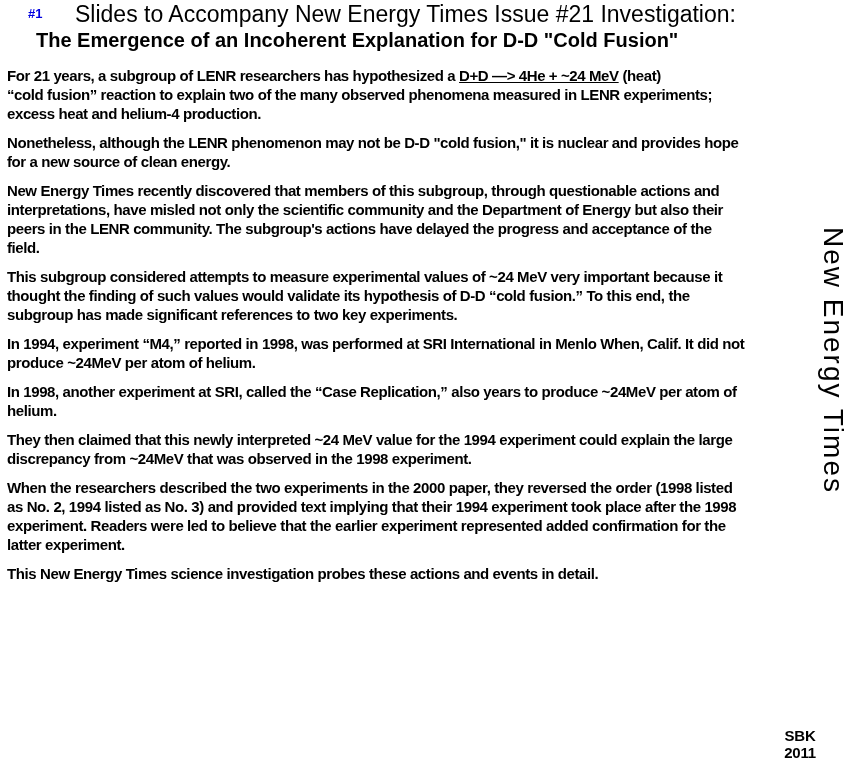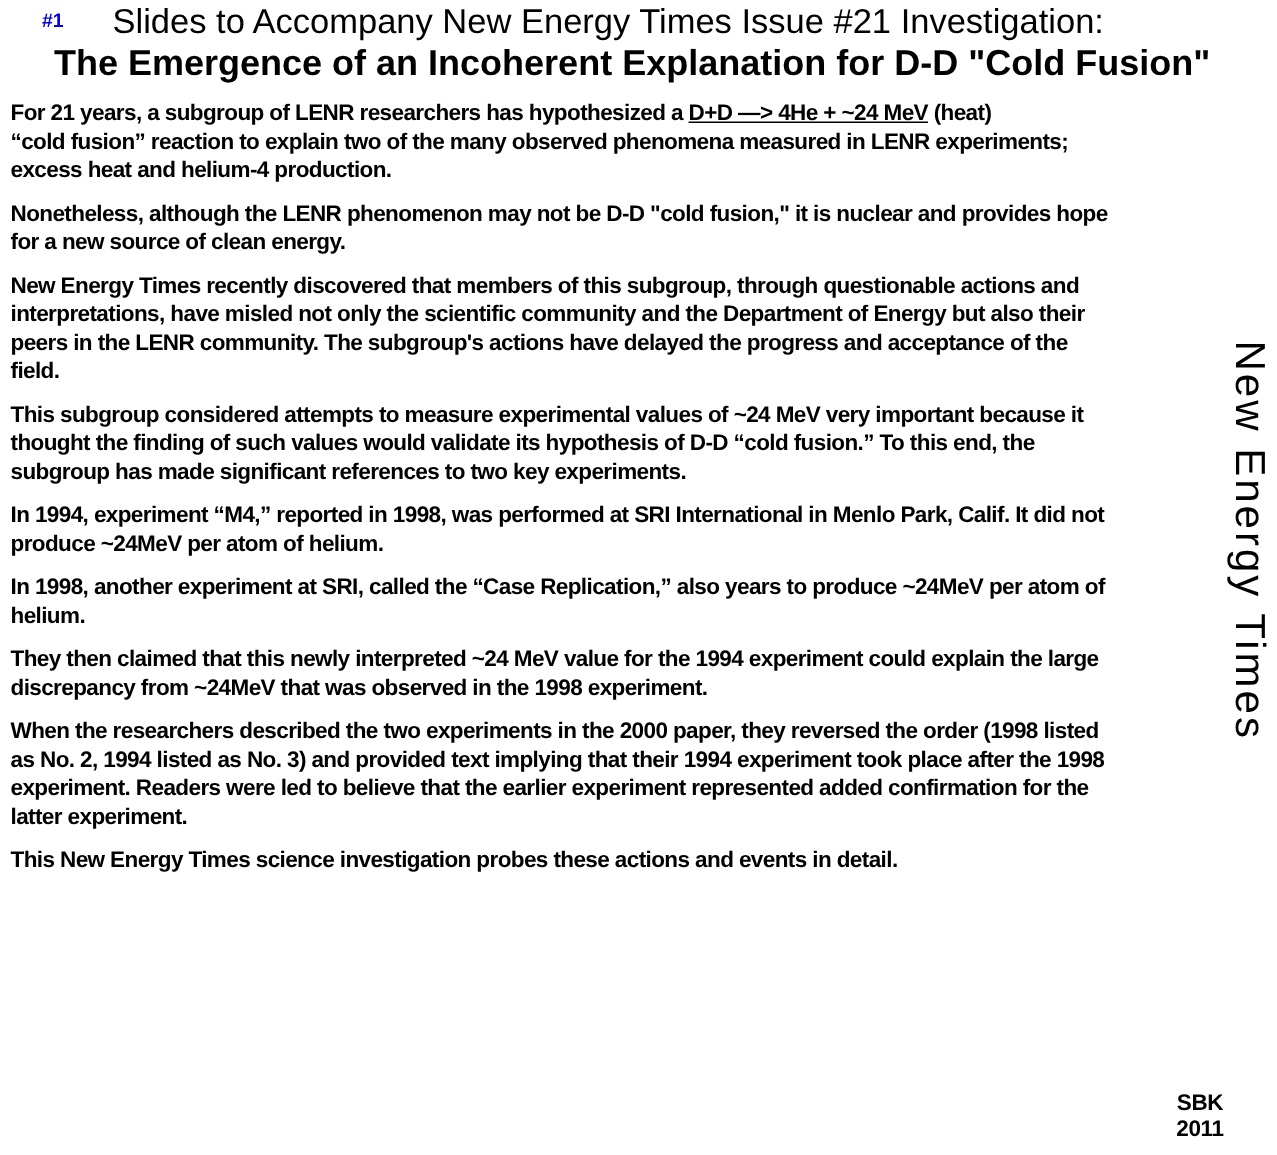--- a/index.html
+++ b/index.html
@@ -26,21 +26,21 @@
     left: 75px;
     top: 1px;
     font-size: 23px;
     font-weight: 400;
     white-space: pre;
   }
   .title-line2 {
     position: absolute;
     left: 36px;
     top: 29px;
-    font-size: 24px;
+    font-size: 20px;
     font-weight: 700;
     white-space: pre;
   }
   .body-text {
     position: absolute;
     left: 7px;
     top: 66px;
     right: 0;
   }
   .body-text p {
@@ -98,21 +98,21 @@
 
   <p>New Energy Times recently discovered that members of this subgroup, through questionable actions and
 interpretations, have misled not only the scientific community and the Department of Energy but also their
 peers in the LENR community. The subgroup's actions have delayed the progress and acceptance of the
 field.</p>
 
   <p>This subgroup considered attempts to measure experimental values of ~24 MeV very important because it
 thought the finding of such values would validate its hypothesis of D-D “cold fusion.” To this end, the
 subgroup has made significant references to two key experiments.</p>
 
-  <p>In 1994, experiment “M4,” reported in 1998, was performed at SRI International in Menlo Park, Calif. It did not
+  <p>In 1994, experiment “M4,” reported in 1998, was performed at SRI International in Menlo When, Calif. It did not
 produce ~24MeV per atom of helium.</p>
 
   <p>In 1998, another experiment at SRI, called the “Case Replication,” also years to produce ~24MeV per atom of
 helium.</p>
 
 
   <p>They then claimed that this newly interpreted ~24 MeV value for the 1994 experiment could explain the large
 discrepancy from ~24MeV that was observed in the 1998 experiment.</p>
 
   <p>When the researchers described the two experiments in the 2000 paper, they reversed the order (1998 listed

